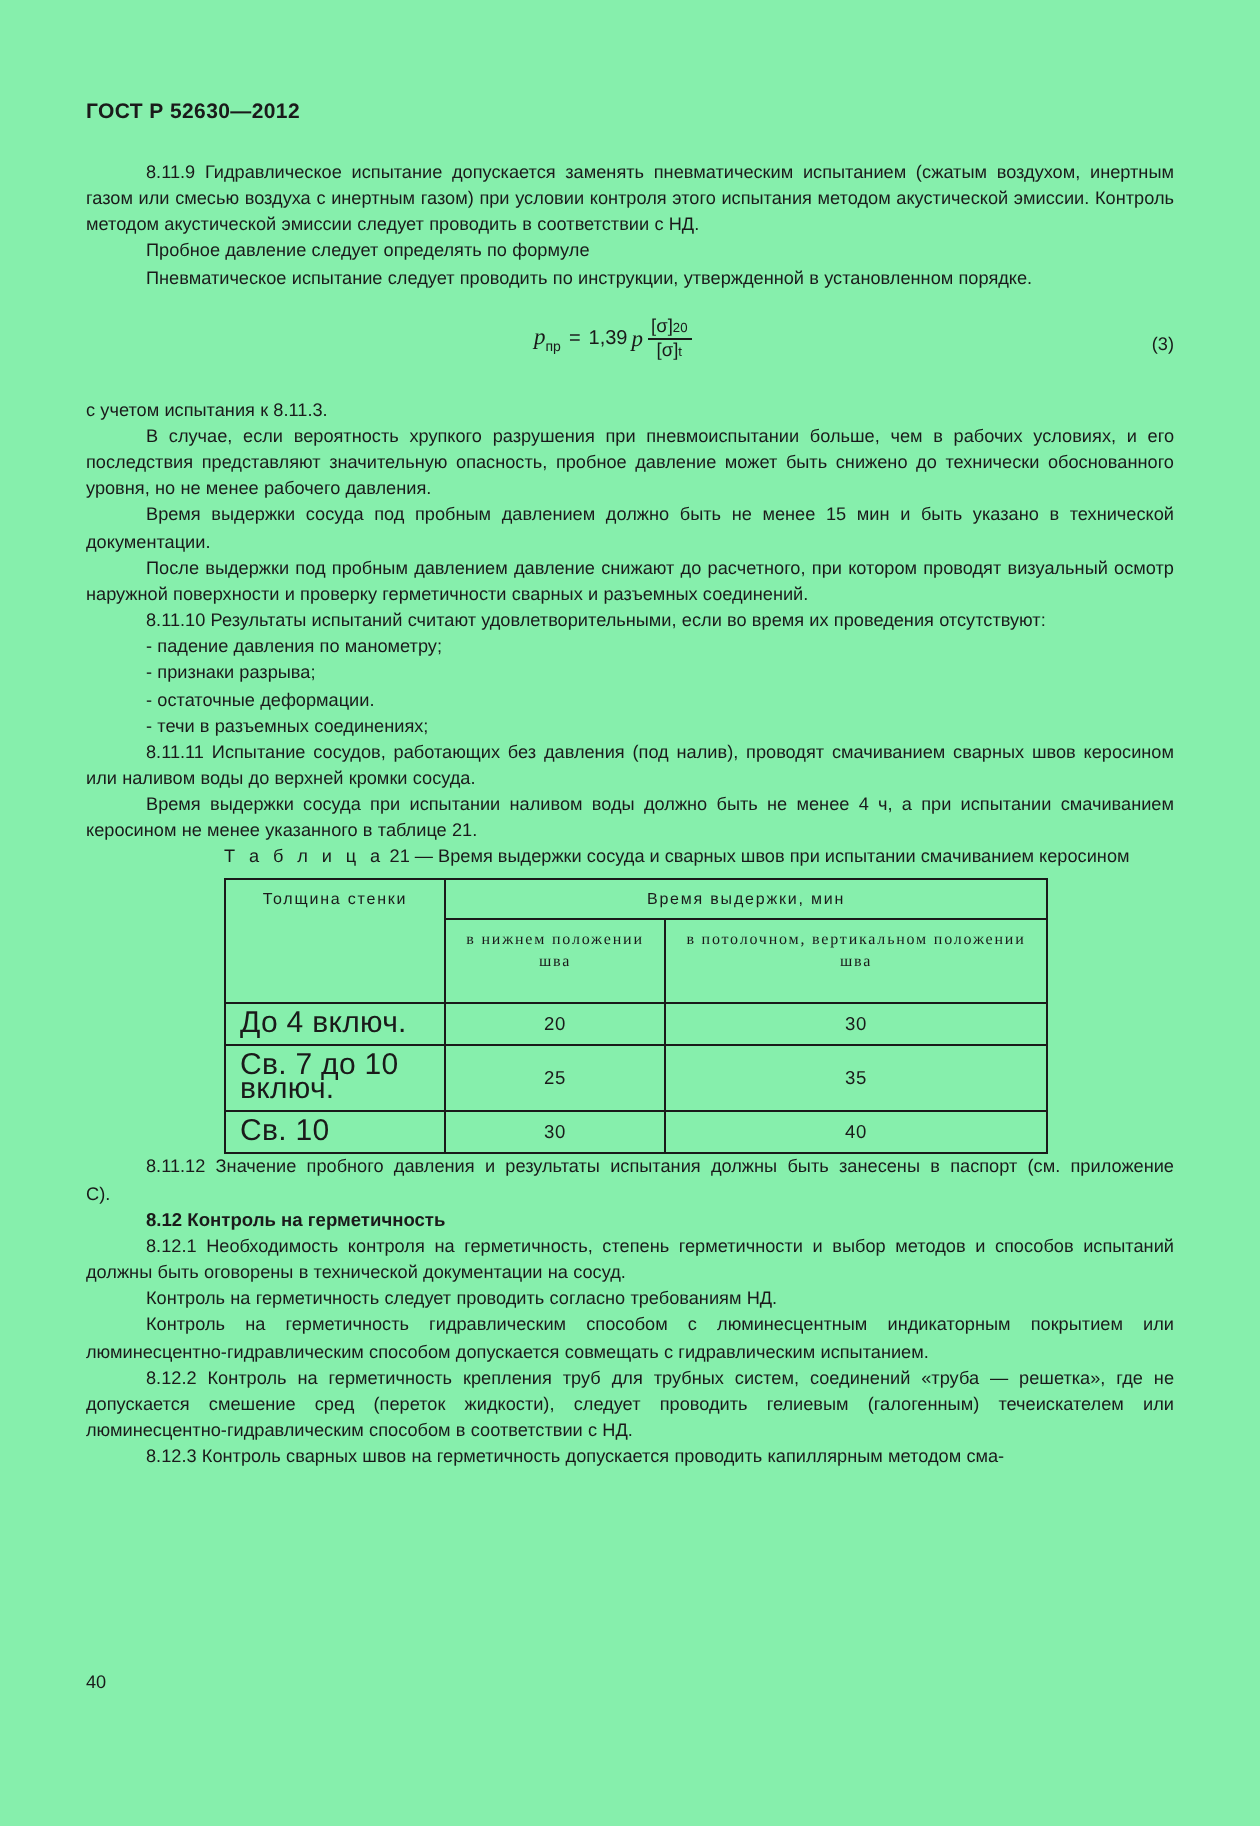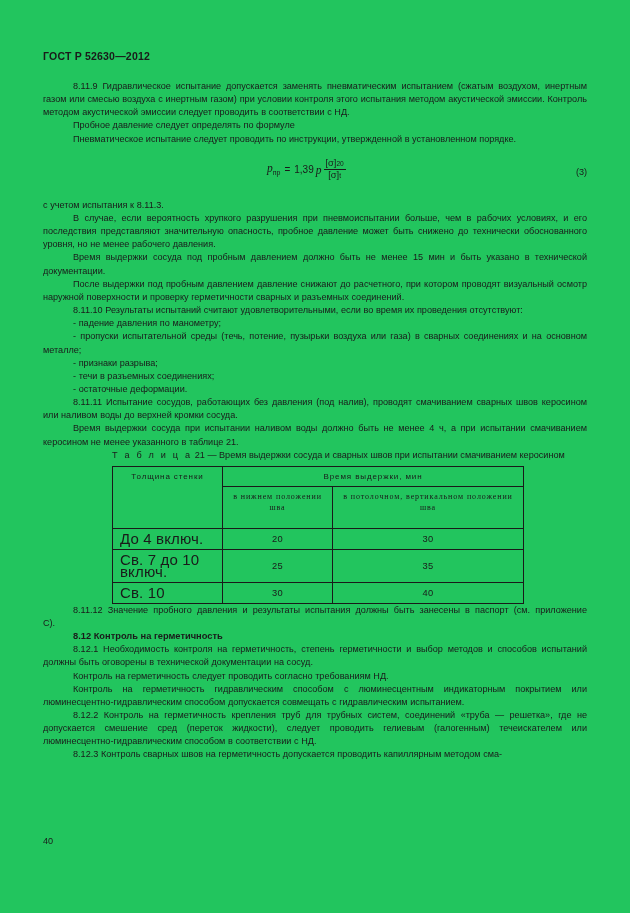--- a/index.html
+++ b/index.html
@@ -14,21 +14,21 @@
     position: relative;
     font-family: "Liberation Sans", "DejaVu Sans", sans-serif;
     color: #1a1a1a;
     overflow: hidden;
   }
   .page {
     position: absolute;
     left: 0; top: 0;
     width: 630px;
     height: 913px;
-    background: #22c55e;
+    background: #86efac;
   }
   
   .runhead {
     position: absolute;
     left: 43px;
     top: 50px;
     font-size: 10.5px;
     font-weight: bold;
     letter-spacing: 0.2px;
     white-space: nowrap;
@@ -201,24 +201,23 @@
       </div>
       <div class="eqnum">(3)</div>
     </div>
 
     <p class="t noind">с учетом испытания к 8.11.3.</p>
     <p class="t">В случае, если вероятность хрупкого разрушения при пневмоиспытании больше, чем в рабочих условиях, и его последствия представляют значительную опасность, пробное давление может быть снижено до технически обоснованного уровня, но не менее рабочего давления.</p>
     <p class="t">Время выдержки сосуда под пробным давлением должно быть не менее 15 мин и быть указано в технической документации.</p>
     <p class="t">После выдержки под пробным давлением давление снижают до расчетного, при котором проводят визуальный осмотр наружной поверхности и проверку герметичности сварных и разъемных соединений.</p>
     <p class="t">8.11.10 Результаты испытаний считают удовлетворительными, если во время их проведения отсутствуют:</p>
     <p class="t dash">- падение давления по манометру;</p>
-    <p class="t dash">- пропуски испытательной среды (течь, потение, пузырьки воздуха или газа) в сварных соединениях и на основном металле;</p>
     <p class="t dash">- признаки разрыва;</p>
+    <p class="t dash">- остаточные деформации.</p>
     <p class="t dash">- течи в разъемных соединениях;</p>
-    <p class="t dash">- остаточные деформации.</p>
     <p class="t">8.11.11 Испытание сосудов, работающих без давления (под налив), проводят смачиванием сварных швов керосином или наливом воды до верхней кромки сосуда.</p>
     <p class="t">Время выдержки сосуда при испытании наливом воды должно быть не менее 4 ч, а при испытании смачиванием керосином не менее указанного в таблице 21.</p>
 
     <p class="tbl-caption sp-before"><span class="spaced">Т а б л и ц а</span> <span>21</span> <span>—</span> <span>Время выдержки сосуда и сварных швов при испытании смачиванием керосином</span></p>
 
     <div class="tbl-wrap">
       <table class="grid">
         <colgroup>
           <col class="col-a">
             <col class="col-b">

